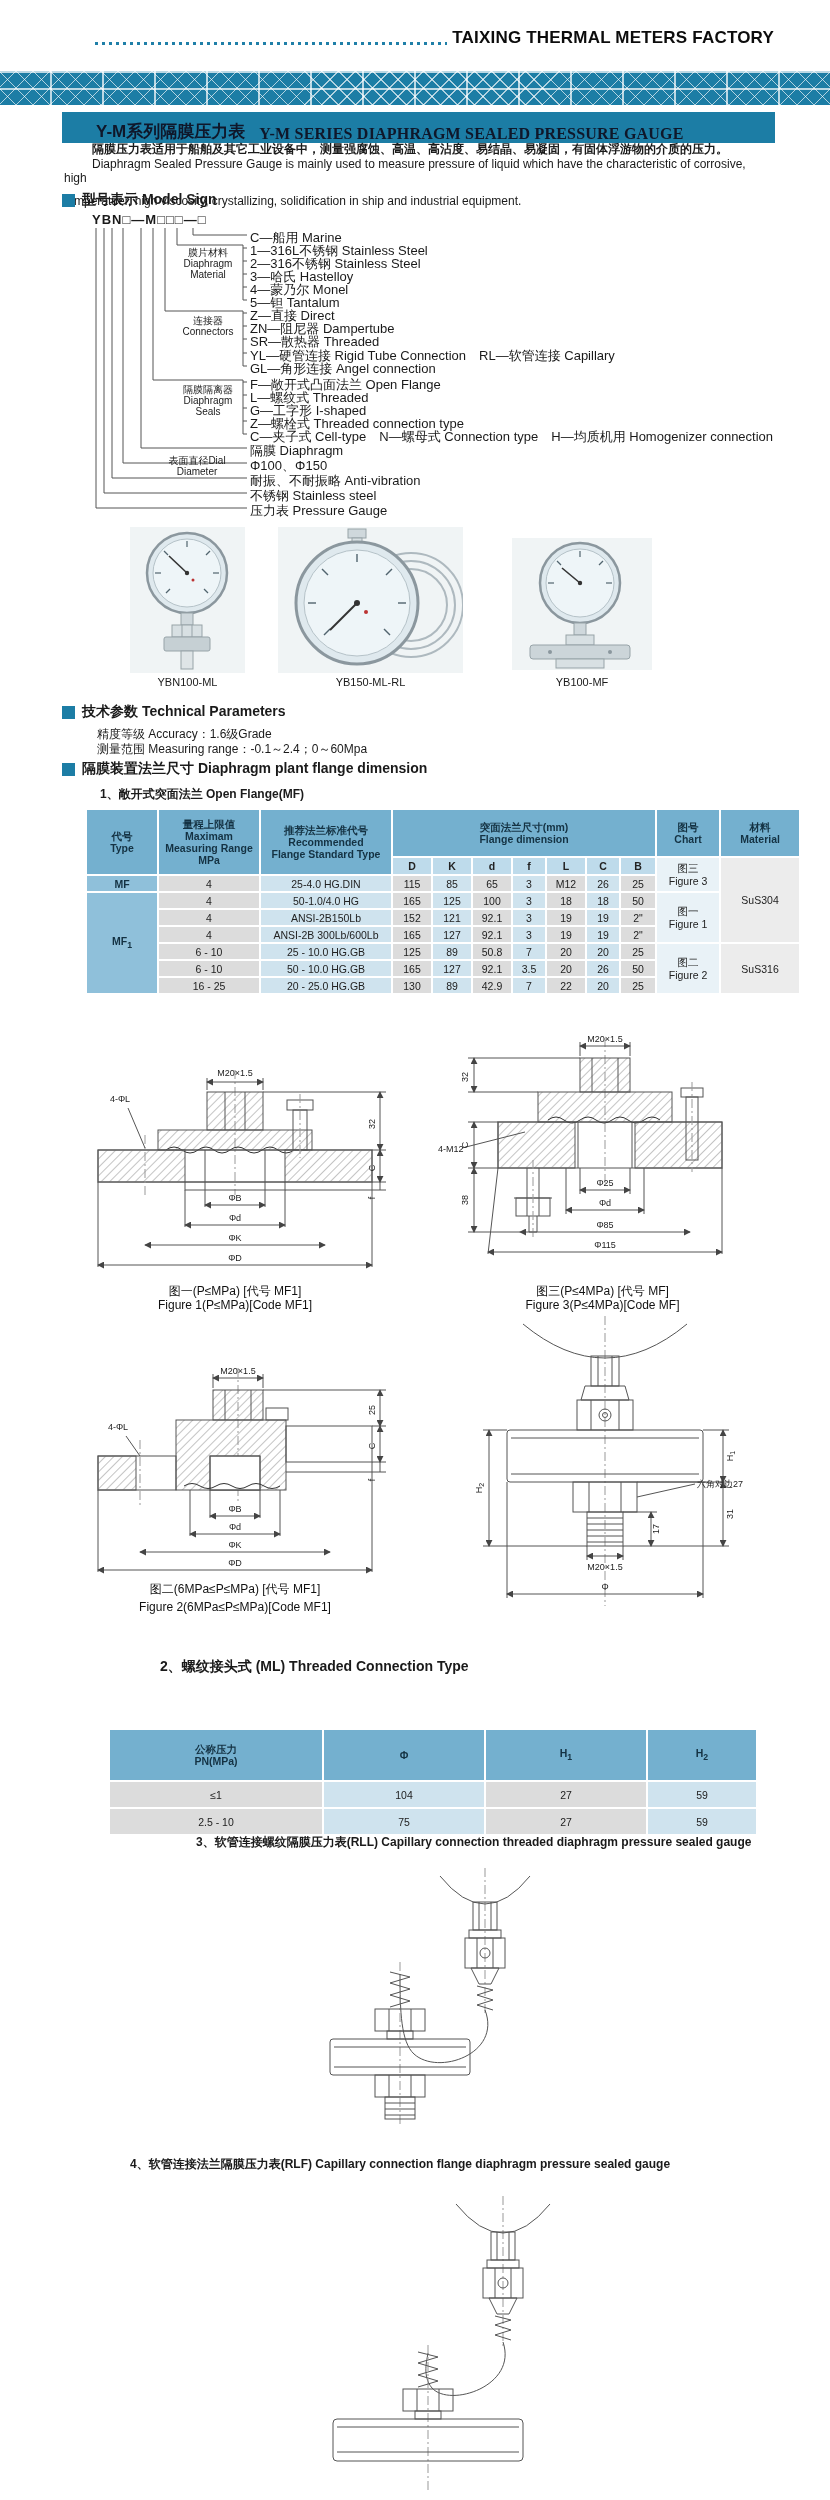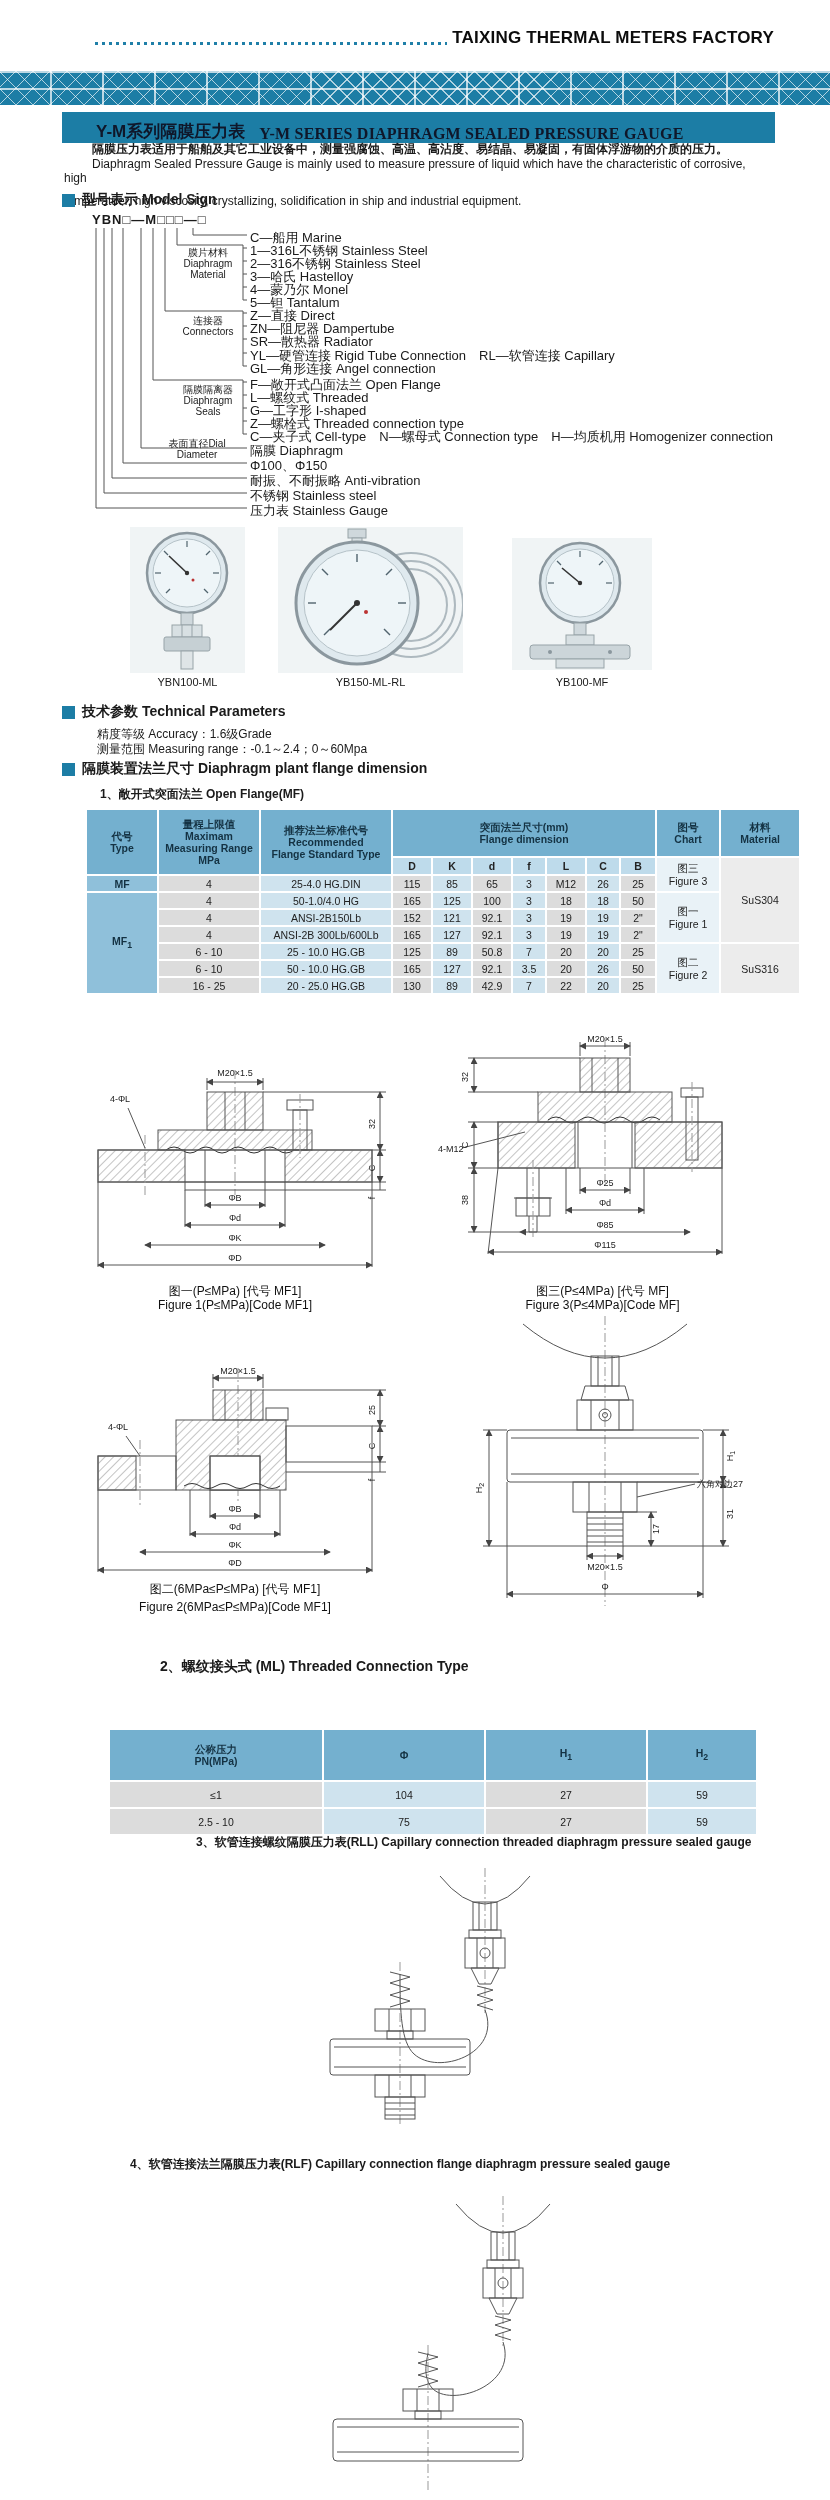--- a/index.html
+++ b/index.html
@@ -102,44 +102,44 @@
     <div class="abs mcode">YBN□—M□□□—□</div>
 
     <div class="mi" style="top:229px;">C—船用 Marine</div>
     <div class="mi" style="top:242px;">1—316L不锈钢 Stainless Steel</div>
     <div class="mi" style="top:255px;">2—316不锈钢 Stainless Steel</div>
     <div class="mi" style="top:268px;">3—哈氏 Hastelloy</div>
     <div class="mi" style="top:281px;">4—蒙乃尔 Monel</div>
     <div class="mi" style="top:294px;">5—钽 Tantalum</div>
     <div class="mi" style="top:307px;">Z—直接 Direct</div>
     <div class="mi" style="top:320px;">ZN—阻尼器 Dampertube</div>
-    <div class="mi" style="top:333px;">SR—散热器 Radiator</div>
+    <div class="mi" style="top:333px;">SR—散热器 Threaded</div>
     <div class="mi" style="top:347px;">YL—硬管连接 Rigid Tube Connection　RL—软管连接 Capillary</div>
     <div class="mi" style="top:360px;">GL—角形连接 Angel connection</div>
     <div class="mi" style="top:376px;">F—敞开式凸面法兰 Open Flange</div>
     <div class="mi" style="top:389px;">L—螺纹式 Threaded</div>
     <div class="mi" style="top:402px;">G—工字形 I-shaped</div>
     <div class="mi" style="top:415px;">Z—螺栓式 Threaded connection type</div>
     <div class="mi" style="top:428px;">C—夹子式 Cell-type　N—螺母式 Connection type　H—均质机用 Homogenizer connection</div>
     <div class="mi" style="top:442px;">隔膜 Diaphragm</div>
     <div class="mi" style="top:457px;">Φ100、Φ150</div>
     <div class="mi" style="top:472px;">耐振、不耐振略 Anti-vibration</div>
     <div class="mi" style="top:487px;">不锈钢 Stainless steel</div>
-    <div class="mi" style="top:502px;">压力表 Stainless Gauge</div>
+    <div class="mi" style="top:502px;">压力表 Pressure Gauge</div>
 
     <div class="mg" style="top:247px;">
       <div>膜片材料</div>
       <div>Diaphragm Material</div>
     </div>
     <div class="mg" style="top:315px;">连接器Connectors</div>
     <div class="mg" style="top:384px;">
       <div>隔膜隔离器</div>
       <div>Diaphragm Seals</div>
     </div>
-    <div class="mg" style="left:154px;top:438px;width:86px;">表面直径Dial Diameter</div>
+    <div class="mg" style="left:154px;top:455px;width:86px;">表面直径Dial Diameter</div>
   </div>
 
   <svg class="abs" style="left:130px;top:527px;" width="115" height="146" viewBox="0 0 115 146">
     <rect x="0" y="0" width="115" height="146" fill="#f0f4f5"></rect>
     <circle cx="57" cy="46" r="40" fill="#dfe9ee" stroke="#8b979e" stroke-width="2.5"></circle>
     <circle cx="57" cy="46" r="34" fill="#eef5f8" stroke="#b5c2c8" stroke-width="1"></circle>
     <g stroke="#51646e" stroke-width="1.2">
       <line x1="57" y1="14" x2="57" y2="20"></line>
         <line x1="25" y1="46" x2="31" y2="46"></line>
       <line x1="83" y1="46" x2="89" y2="46"></line>

